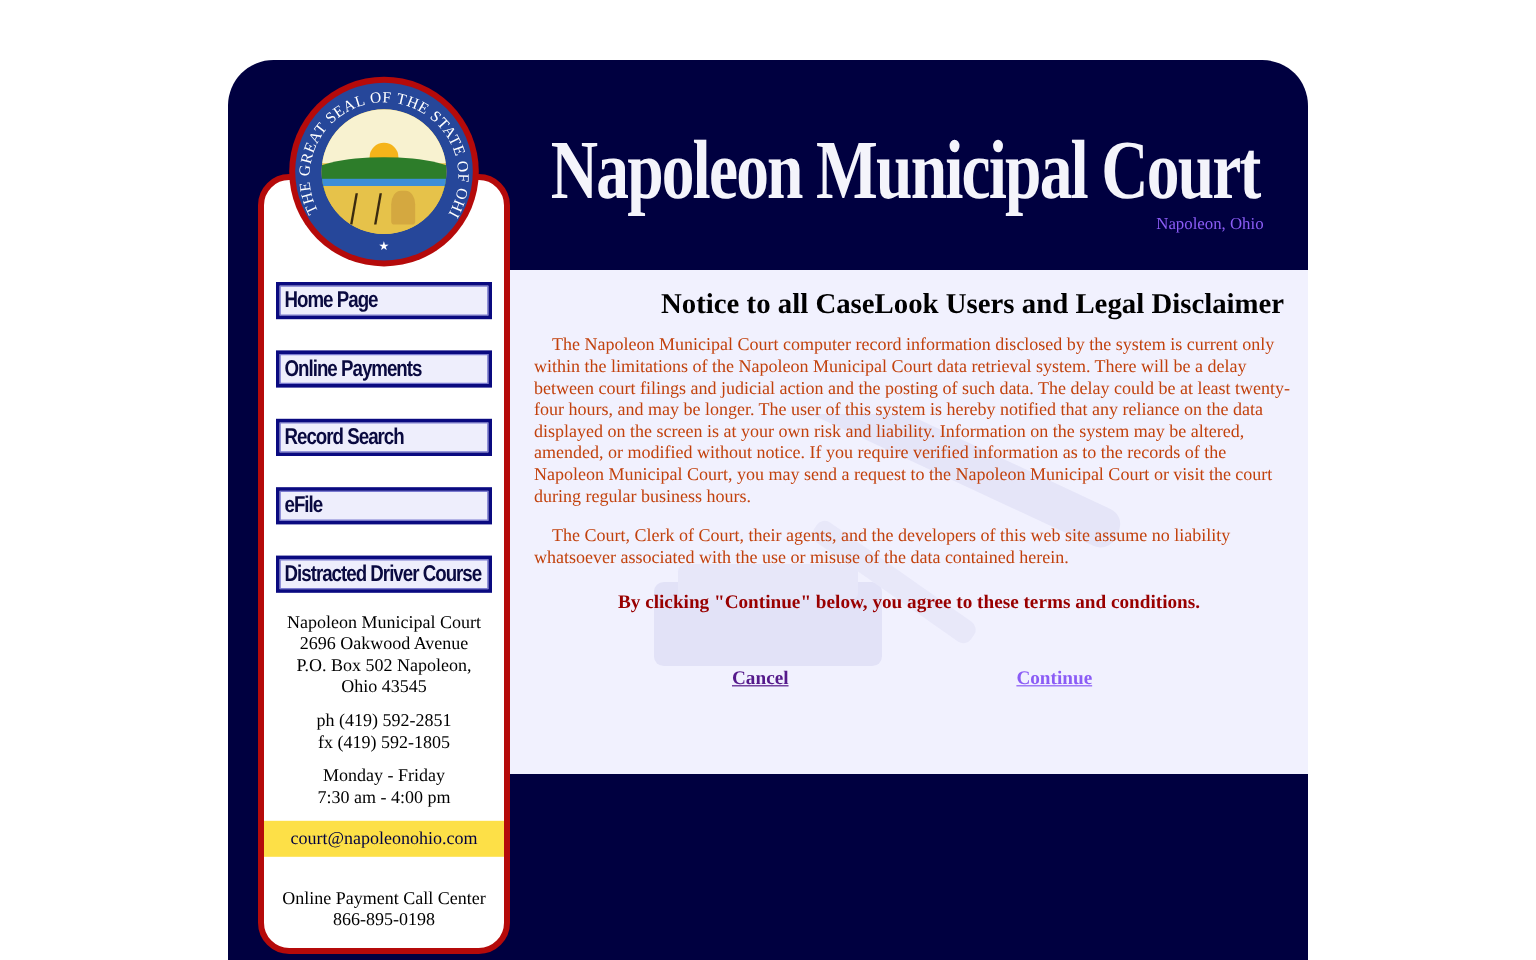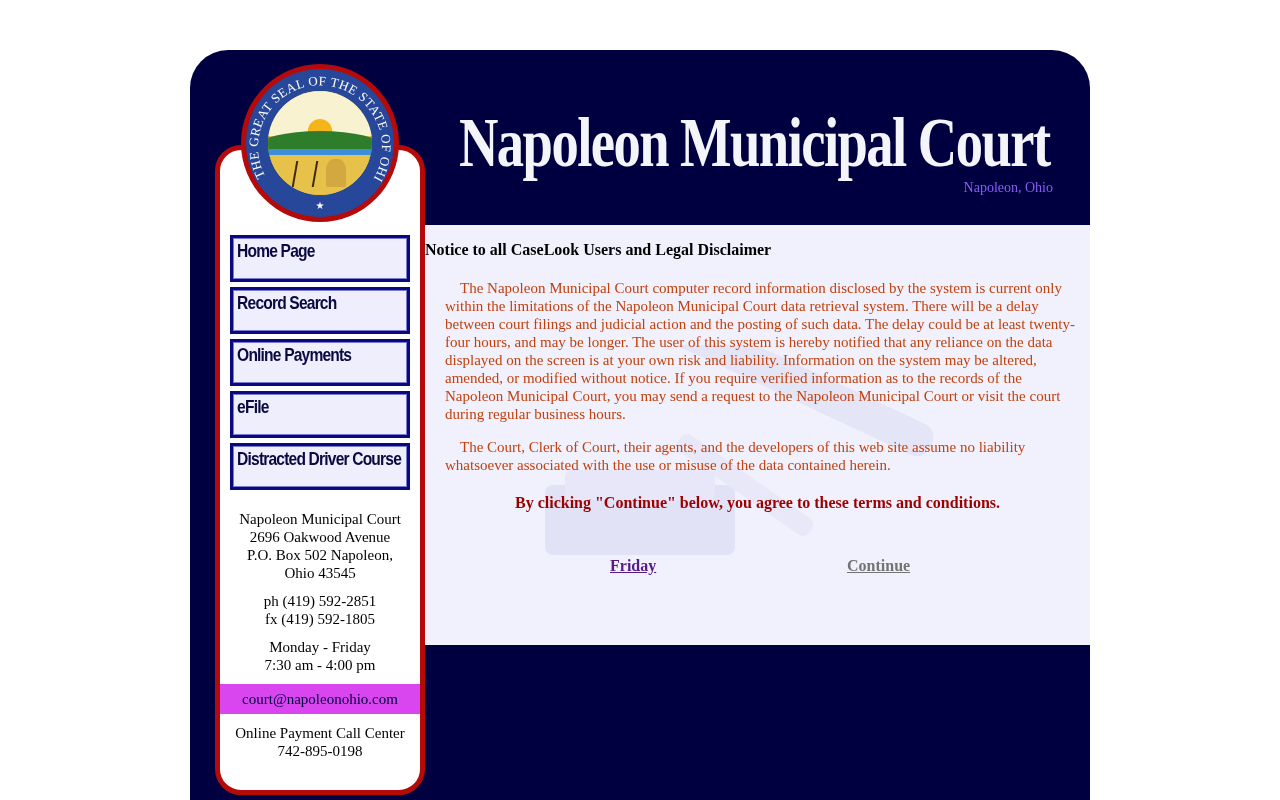--- a/index.html
+++ b/index.html
@@ -15,34 +15,34 @@
   .seal-center { position:absolute; left:22px; top:22px; width:104px; height:104px; border-radius:50%; overflow:hidden; background:#e8c44c; }
   .seal-sky { position:absolute; left:0; top:0; width:104px; height:45px; background:#f8f2d0; }
   .seal-sun { position:absolute; left:40px; top:28px; width:24px; height:24px; border-radius:50%; background:#f5b41a; }
   .seal-hills { position:absolute; left:-10px; top:40px; width:124px; height:30px; background:#2d7d2a; border-radius:50% 50% 0 0; }
   .seal-river { position:absolute; left:0; top:58px; width:104px; height:6px; background:#3c8ed8; }
   .seal-field { position:absolute; left:0; top:64px; width:104px; height:40px; background:#e6c24a; }
   .seal-wheat { position:absolute; left:58px; top:68px; width:20px; height:28px; background:#d4a840; border-radius:40% 40% 10% 10%; }
   .seal-arrows { position:absolute; left:26px; top:70px; width:18px; height:26px; border-left:2px solid #3a2a10; border-right:2px solid #3a2a10; transform:skewX(-10deg); }
   .seal-star { position:absolute; left:0; width:148px; top:132px; text-align:center; color:#fff; font-size:10px; line-height:10px; }
   .nav { position:absolute; left:230px; top:235px; width:180px; }
-  .nav-item { display:block; box-sizing:border-box; width:180px; height:47px; margin-bottom:5px; background:#eeeefc; border:3px solid #0a0a80; box-shadow:inset 0 0 0 1px #7a7ad0; text-decoration:none; cursor:pointer; }
+  .nav-item { display:block; box-sizing:border-box; width:180px; height:31px; margin-bottom:26px; background:#eeeefc; border:3px solid #0a0a80; box-shadow:inset 0 0 0 1px #7a7ad0; text-decoration:none; cursor:pointer; }
   .nav-item span { display:block; padding-left:5px; font-family:"Liberation Sans", sans-serif; font-size:19px; font-weight:bold; color:#0a0a40; line-height:25px; letter-spacing:-1px; transform:scaleX(0.82); transform-origin:left center; white-space:nowrap; }
   .contact { position:absolute; left:225px; top:510px; width:190px; text-align:center; font-family:"Liberation Serif", serif; font-size:15px; color:#000; line-height:18px; }
   .contact p { margin:0 0 10px 0; }
-  .email { display:block; background:#d946ef; margin:0 -5px 10px -5px; padding:6px 0; color:#000040; text-decoration:none; }
+  .email { display:block; background:#fde047; margin:0 -5px 26px -5px; padding:6px 0; color:#000040; text-decoration:none; }
   .content { position:absolute; left:425px; top:225px; width:665px; height:420px; background:#f1f1fe; overflow:hidden; }
   .watermark { position:absolute; left:80px; top:120px; width:520px; height:280px; opacity:0.35; }
-  .notice-title { position:absolute; left:0; top:16px; width:771px; text-align:left; font-weight:bold; font-size:16px; color:#000; }
+  .notice-title { position:absolute; left:0; top:16px; width:771px; text-align:center; font-weight:bold; font-size:24px; color:#000; }
   .notice-body { position:absolute; left:20px; top:54px; width:630px; font-size:15px; line-height:18px; color:#c2410c; }
   .notice-body p { margin:0 0 15px 0; text-indent:15px; }
   .agree { position:absolute; left:0; top:269px; width:665px; text-align:center; font-weight:bold; font-size:16px; color:#990000; }
   .link { position:absolute; top:332px; font-weight:bold; font-size:16px; text-decoration:underline; cursor:pointer; }
   .cancel { left:185px; color:#551a8b; }
-  .continue { left:422px; color:#737373; }
+  .continue { left:422px; color:#8b5cf6; }
 </style>
 </head>
 <body>
 
 <div class="frame"></div>
 
 <div class="banner">
   <div class="banner-title">Napoleon Municipal Court</div>
   <div class="banner-sub">Napoleon, Ohio</div>
 </div>
@@ -70,24 +70,24 @@
     </div>
     <div class="seal-star">★</div>
   </div>
 </div>
 
 <nav class="nav">
   <a class="nav-item">
       <span>Home Page</span>
     </a>
   <a class="nav-item">
-      <span>Record Search</span>
+      <span>Online Payments</span>
     </a>
   <a class="nav-item">
-      <span>Online Payments</span>
+      <span>Record Search</span>
     </a>
   <a class="nav-item">
       <span>eFile</span>
     </a>
   <a class="nav-item">
       <span>Distracted Driver Course</span>
     </a>
 </nav>
 
 <div class="contact">
@@ -101,32 +101,32 @@
     <span>ph (419) 592-2851</span><br>
     <span>fx (419) 592-1805</span>
   </p>
   <p>
     <span>Monday - Friday</span><br>
     <span>7:30 am - 4:00 pm</span>
   </p>
   <a class="email">court@napoleonohio.com</a>
   <p>
     <span>Online Payment Call Center</span><br>
-    <span>742-895-0198</span>
+    <span>866-895-0198</span>
   </p>
 </div>
 
 <main class="content">
   <svg class="watermark" viewBox="0 0 520 280">
     <rect x="40" y="140" width="190" height="70" rx="8" fill="#c8c8ec"></rect>
     <rect x="60" y="125" width="150" height="30" rx="6" fill="#d6d6f2"></rect>
     <rect x="140" y="20" width="300" height="34" rx="14" fill="#d0d0ee" transform="rotate(25 290 37)"></rect>
     <rect x="230" y="60" width="20" height="160" rx="8" fill="#d8d8f2" transform="rotate(-55 240 140)"></rect>
   </svg>
   <div class="notice-title">Notice to all CaseLook Users and Legal Disclaimer</div>
   <div class="notice-body">
     <p>The Napoleon Municipal Court computer record information disclosed by the system is current only within the limitations of the Napoleon Municipal Court data retrieval system. There will be a delay between court filings and judicial action and the posting of such data. The delay could be at least twenty-four hours, and may be longer. The user of this system is hereby notified that any reliance on the data displayed on the screen is at your own risk and liability. Information on the system may be altered, amended, or modified without notice. If you require verified information as to the records of the Napoleon Municipal Court, you may send a request to the Napoleon Municipal Court or visit the court during regular business hours.</p>
     <p>The Court, Clerk of Court, their agents, and the developers of this web site assume no liability whatsoever associated with the use or misuse of the data contained herein.</p>
   </div>
   <div class="agree">By clicking "Continue" below, you agree to these terms and conditions.</div>
-  <a class="link cancel">Friday</a>
+  <a class="link cancel">Cancel</a>
   <a class="link continue">Continue</a>
 </main>
 
 </body></html>

